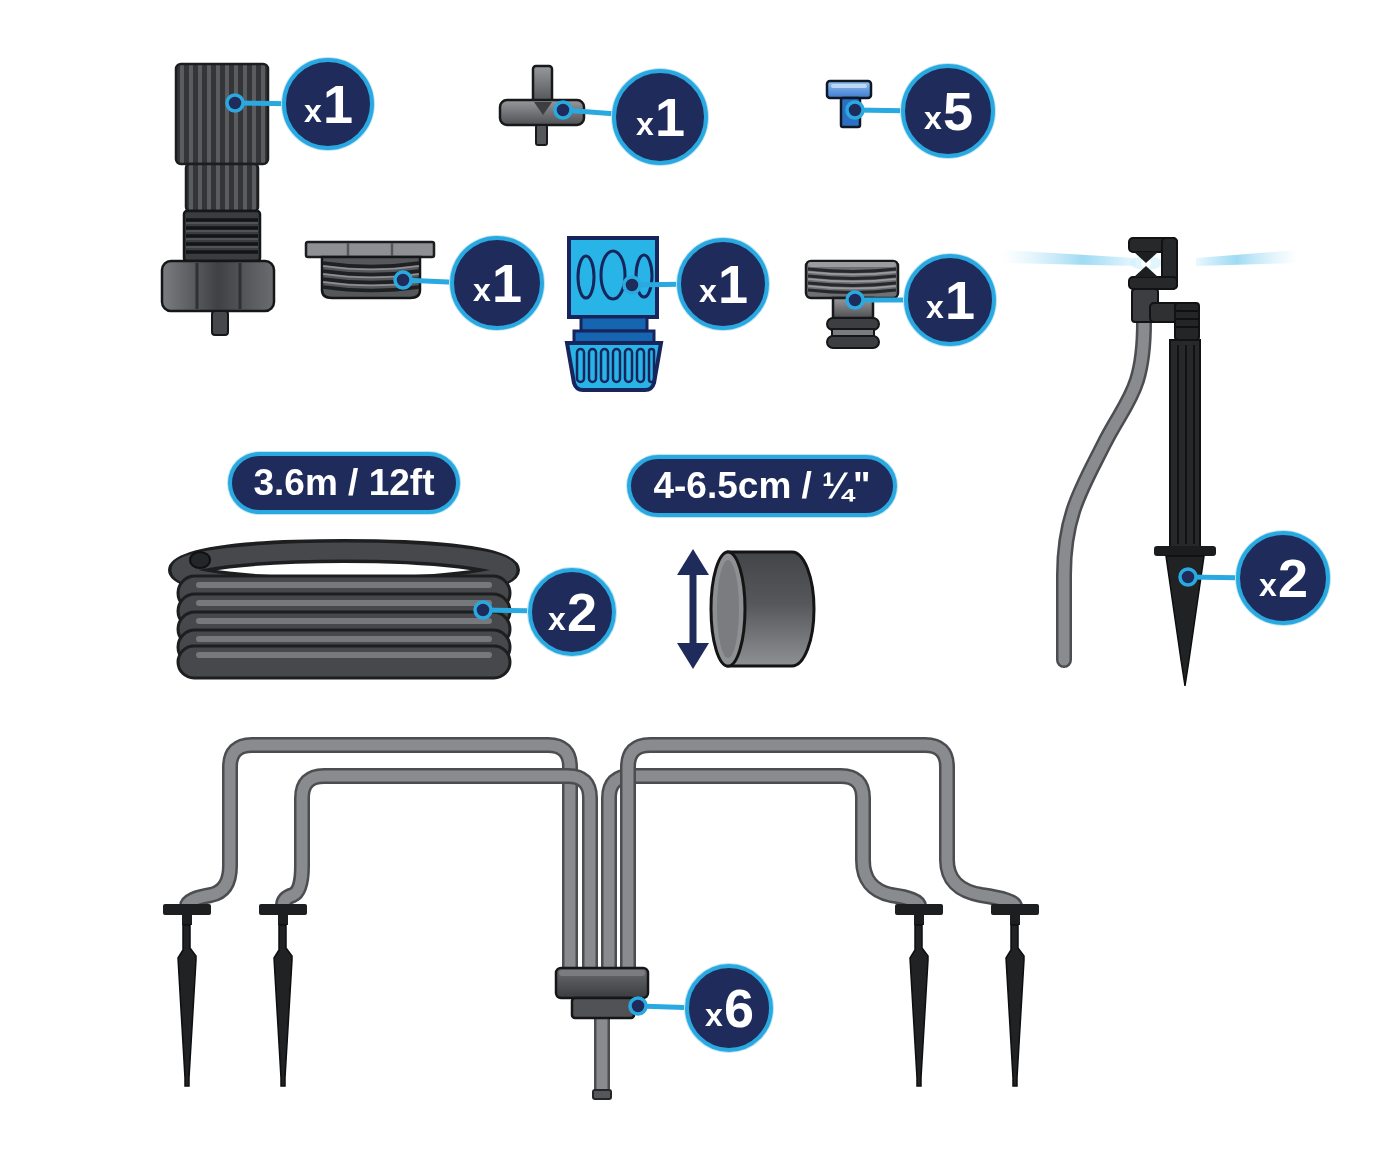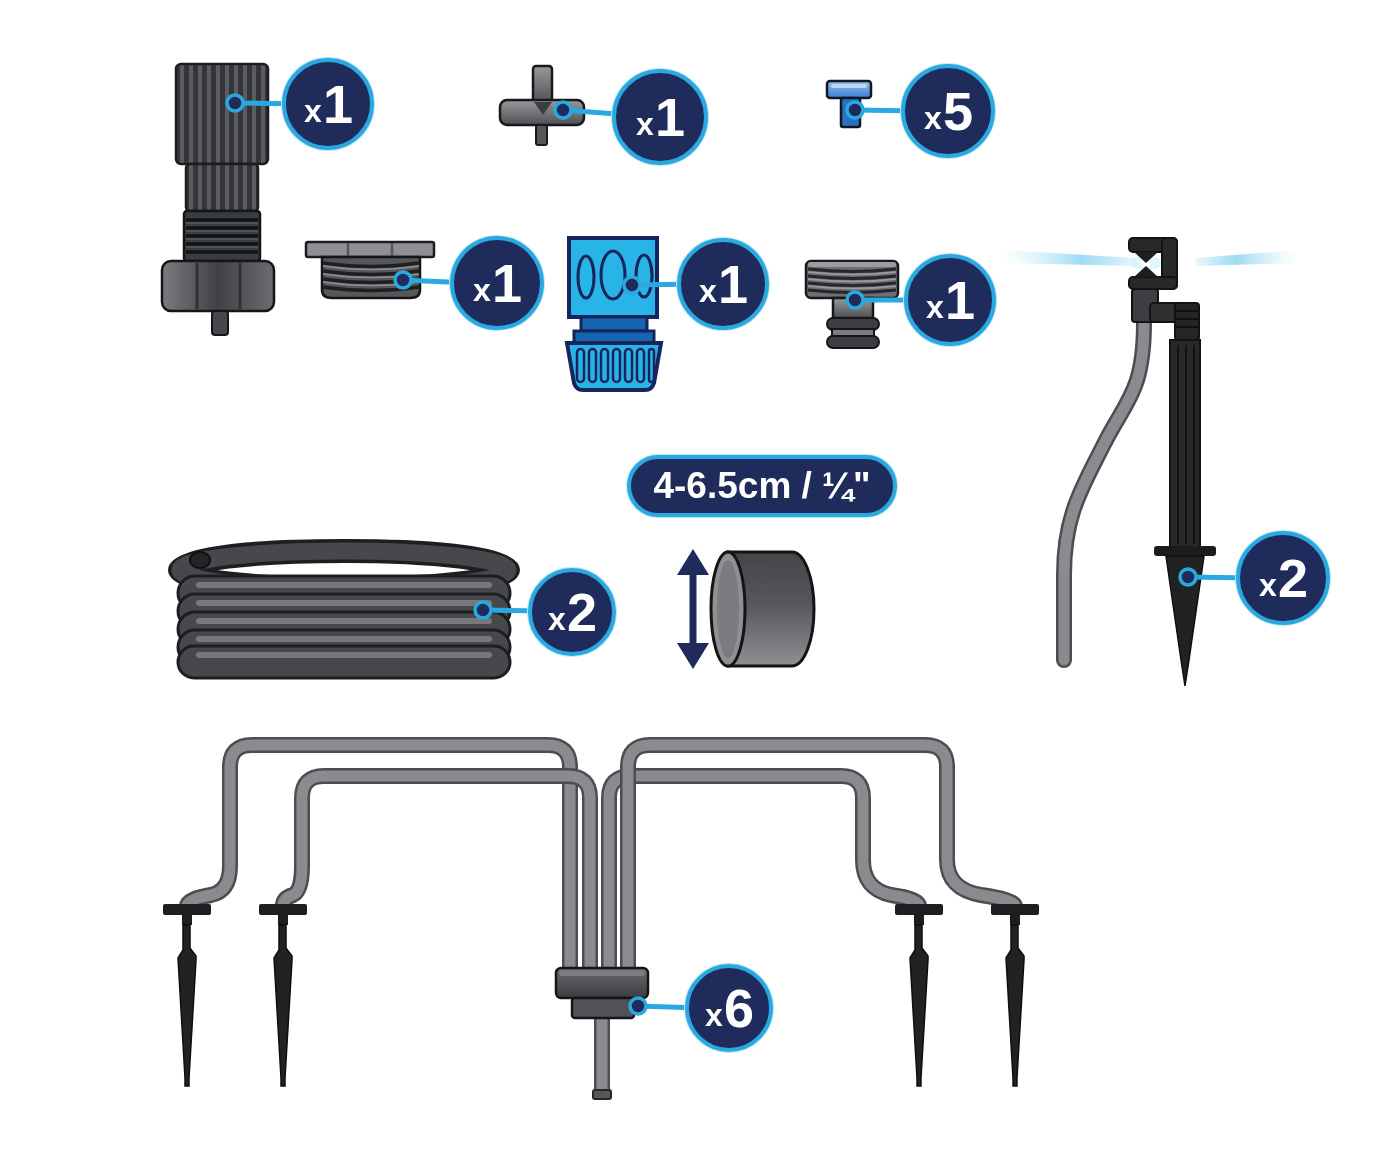--- a/index.html
+++ b/index.html
@@ -306,15 +306,16 @@
     </div>
 <div class="badge" style="left:1236px;top:531px;width:94px;height:94px">
       <span class="mult">x</span>
       <span class="num">2</span>
     </div>
 <div class="badge" style="left:685px;top:964px;width:88px;height:88px">
       <span class="mult">x</span>
       <span class="num">6</span>
     </div>
 
+<div class="dim-label" style="left:228px;top:452px;width:232px;height:62px">3.6m / 12ft</div>
 <div class="dim-label" style="left:627px;top:455px;width:270px;height:62px">4-6.5cm / ¼"</div>
 
 </div>
 
 </body></html>

